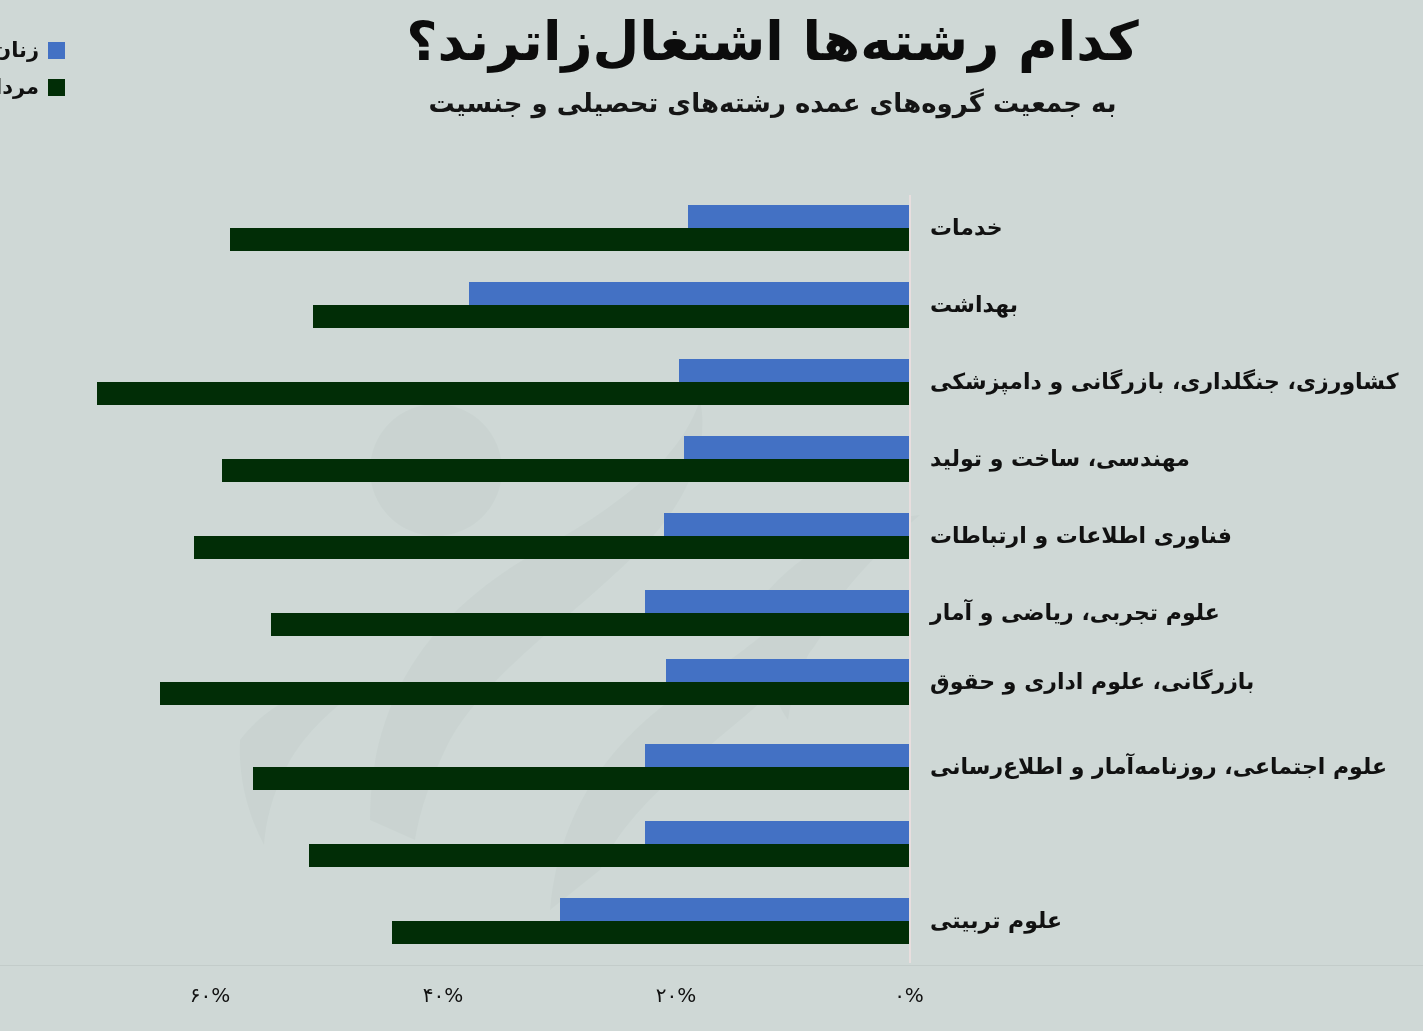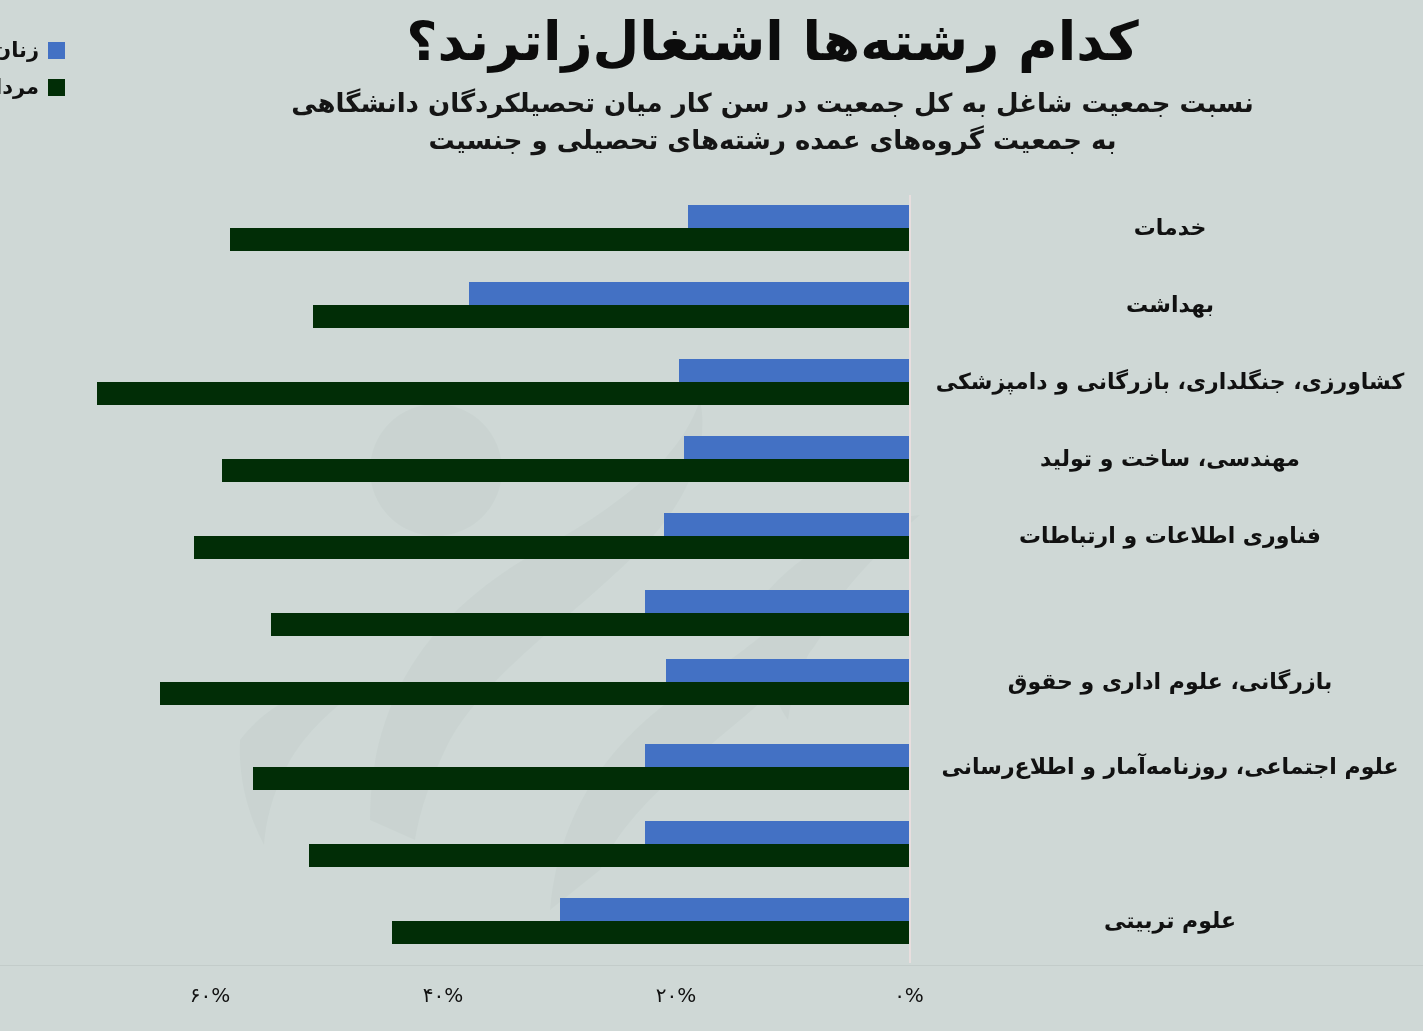--- a/index.html
+++ b/index.html
@@ -106,21 +106,21 @@
   .bar {
     position: absolute;
     height: 23px;
   }
   .bar.women { background: #4371c4; }
   .bar.men   { background: #012d06; }
   .cat-label {
     position: absolute;
     left: 930px;
     width: 480px;
-    text-align: center;
+    text-align: left;
     direction: rtl;
     font-size: 22px;
     font-weight: bold;
     color: #111;
     white-space: nowrap;
   }
 
   
   #xaxis {
     position: absolute;
@@ -167,21 +167,20 @@
     <span class="legend-label">زنان</span>
   </div>
   <div class="legend-row">
     <span class="legend-swatch" style="background:#012d06"></span>
     <span class="legend-label">مردان</span>
   </div>
 </div>
 
 <div id="title-block">
   <h1 id="chart-title">کدام رشته‌ها اشتغال‌زاترند؟</h1>
-  <p class="subtitle-line">نسبت جمعیت شاغل به کل جمعیت در سن کار میان تحصیلکردگان دانشگاهی</p>
   <p class="subtitle-line">به جمعیت گروه‌های عمده رشته‌های تحصیلی و جنسیت</p>
 </div>
 
 <div id="plot">
   <div id="axis-line"></div>
   <div id="groups">
       <div class="group" style="top: 10px; height: 66px;">
         <div class="bar women" style="width: 221.35px; left: 687.65px; top: 0px; background: rgb(67, 113, 196);"></div>
         <div class="bar men" style="width: 679.195px; left: 229.805px; top: 23px; background: rgb(1, 45, 6);"></div>
         <div class="cat-label" style="top: 10px;">خدمات</div>
@@ -202,20 +201,21 @@
         <div class="cat-label" style="top: 10px;">مهندسی، ساخت و تولید</div>
       </div>
       <div class="group" style="top: 318px; height: 66px;">
         <div class="bar women" style="width: 244.65px; left: 664.35px; top: 0px; background: rgb(67, 113, 196);"></div>
         <div class="bar men" style="width: 715.31px; left: 193.69px; top: 23px; background: rgb(1, 45, 6);"></div>
         <div class="cat-label" style="top: 10px;">فناوری اطلاعات و ارتباطات</div>
       </div>
       <div class="group" style="top: 395px; height: 66px;">
         <div class="bar women" style="width: 264.455px; left: 644.545px; top: 0px; background: rgb(67, 113, 196);"></div>
         <div class="bar men" style="width: 638.42px; left: 270.58px; top: 23px; background: rgb(1, 45, 6);"></div>
+        <div class="cat-label" style="top: 10px;">علوم تجربی، ریاضی و آمار</div>
       </div>
       <div class="group" style="top: 464px; height: 66px; padding-left: 7px;">
         <div class="bar women" style="width: 243.485px; left: 665.515px; top: 0px; background: rgb(67, 113, 196);"></div>
         <div class="bar men" style="width: 749.095px; left: 159.905px; top: 23px; background: rgb(1, 45, 6);"></div>
         <div class="cat-label" style="top: 10px;">بازرگانی، علوم اداری و حقوق</div>
       </div>
       <div class="group" style="top: 549px; height: 66px;">
         <div class="bar women" style="width: 264.455px; left: 644.545px; top: 0px; background: rgb(67, 113, 196);"></div>
         <div class="bar men" style="width: 655.895px; left: 253.105px; top: 23px; background: rgb(1, 45, 6);"></div>
         <div class="cat-label" style="top: 10px;">علوم اجتماعی، روزنامه‌آمار و اطلاع‌رسانی</div>

